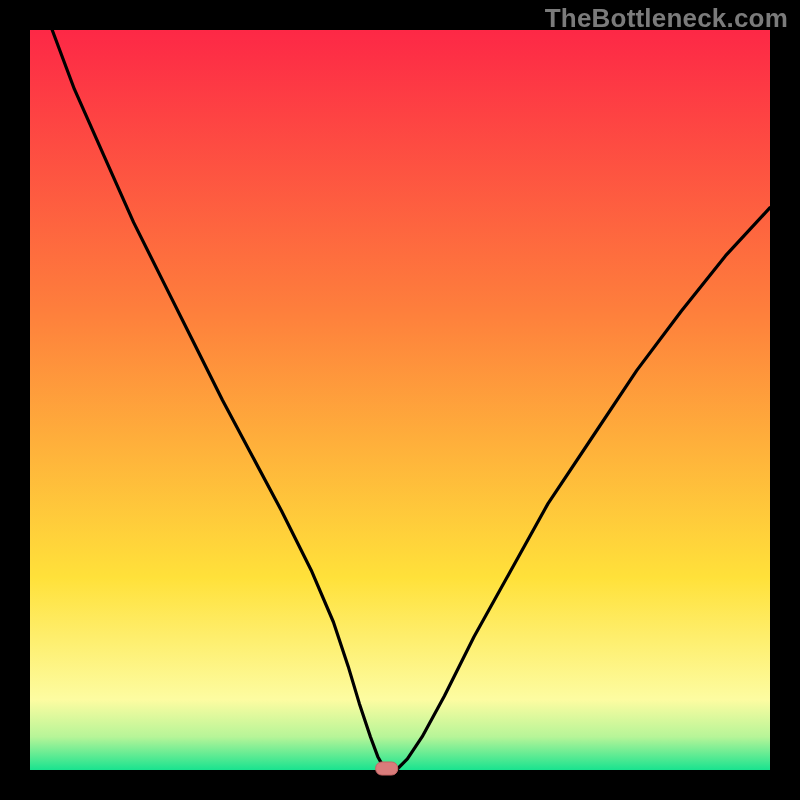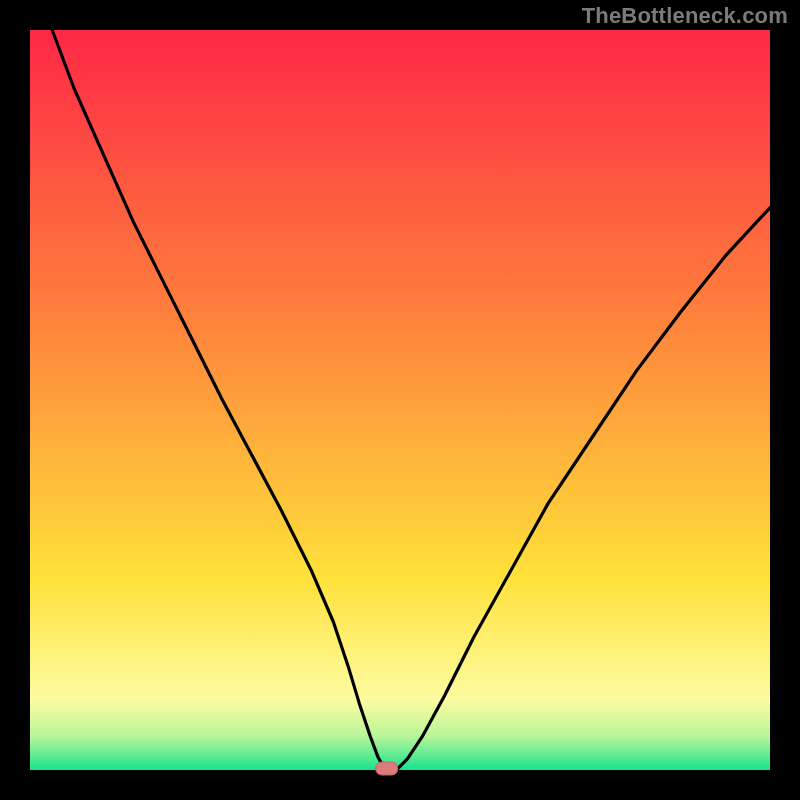--- a/index.html
+++ b/index.html
@@ -17,21 +17,21 @@
     width: 800px;
     height: 800px;
     background: #000;
   }
   .watermark {
     position: absolute;
     top: 3px;
     right: 12px;
     color: #7b7b7b;
     font-family: Arial, Helvetica, sans-serif;
-    font-size: 22px;
+    font-size: 26px;
     font-weight: 600;
     letter-spacing: 0.2px;
   }
   svg {
     position: absolute;
     left: 0;
     top: 0;
   }
 </style>
 </head>

